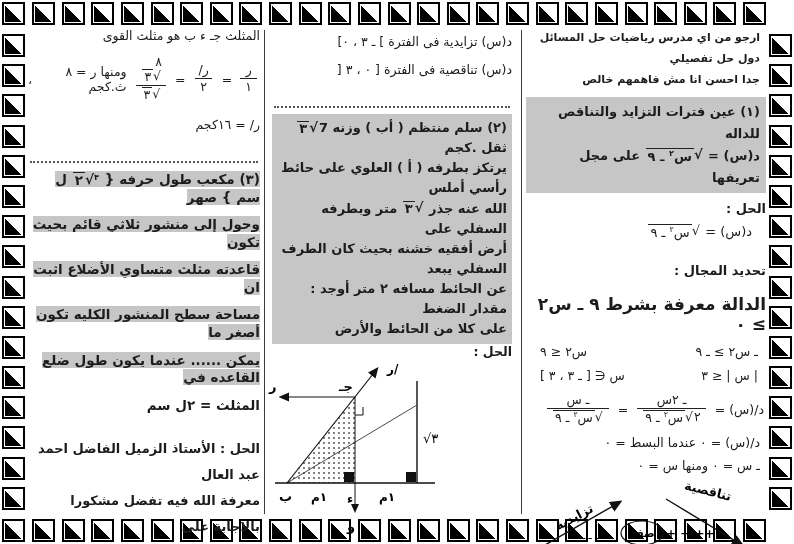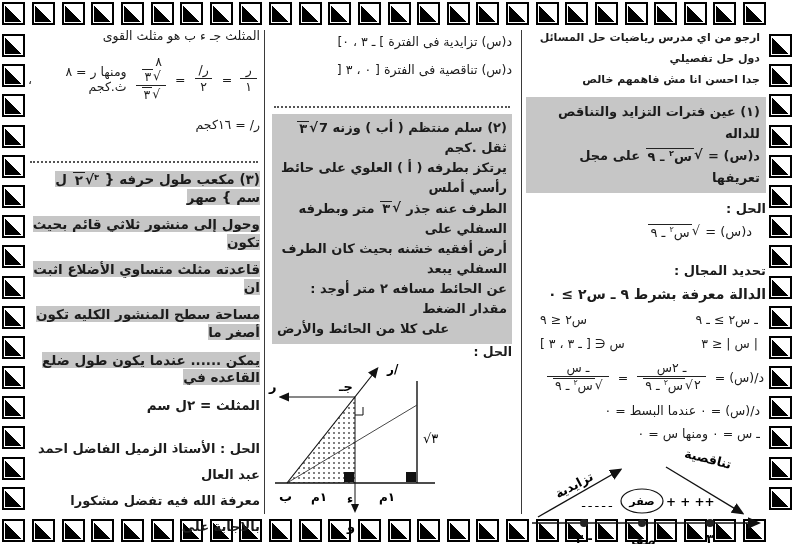--- a/index.html
+++ b/index.html
@@ -150,21 +150,21 @@
 
     <p class="b" style="margin-top:8px;">الحل :</p>
 
     <p style="margin:8px 14px 0 0;"><span>د(س) =</span>
       <span class="sqrt">
           <span class="sign">√</span>
           <span class="rad"><span>س</span><span class="sup">٢</span><span> ـ ٩</span></span>
         </span></p>
 
     <p class="b" style="margin-top:22px;">تحديد المجال :</p>
-    <p class="b" style="margin-top:8px;font-size:14px;">الدالة معرفة بشرط ٩ ـ س٢ ≥ ٠</p>
+    <p class="b" style="margin-top:16px;font-size:17px;">الدالة معرفة بشرط ٩ ـ س٢ ≥ ٠</p>
 
     <div class="eqrow" style="justify-content:space-between;margin:10px 8px 0 14px;font-size:12.5px;">
       <span>ـ س٢ ≥ ـ ٩</span>
       <span>س٢ ≤ ٩</span>
     </div>
     <div class="eqrow" style="justify-content:space-between;margin:9px 8px 0 14px;font-size:12.5px;">
       <span>| س | ≤ ٣</span>
       <span>س ∈ [ ـ ٣ ، ٣ ]</span>
     </div>
 
@@ -227,27 +227,27 @@
     <p style="line-height:2.2;">د(س) تناقصية فى الفترة [ ٠ ، ٣ [</p>
 
     <div class="dotsep" style="margin-top:22px;"></div>
 
     <div class="hl b" style="padding:4px 5px;line-height:1.55;font-size:13px;margin-top:4px;">
       <p><span>(٢) سلم منتظم ( أب ) وزنه  7</span><span class="sqrt">
             <span class="sign">√</span>
             <span class="rad">٣</span>
           </span><span> ثقل .كجم</span></p>
       <p>يرتكز بطرفه ( أ ) العلوي على حائط رأسي أملس</p>
-      <p><span>الطرف عنه جذر </span><span class="sqrt">
+      <p><span>الله عنه جذر </span><span class="sqrt">
             <span class="sign">√</span>
             <span class="rad">٣</span>
           </span><span> متر وبطرفه السفلي على</span></p>
       <p>أرض أفقيه خشنه بحيث كان الطرف السفلي يبعد</p>
       <p>عن الحائط مسافه ٢ متر أوجد : مقدار الضغط</p>
-      <p style="text-align:left;">على كلا من الحائط والأرض</p>
+      <p style="text-align:right;">على كلا من الحائط والأرض</p>
     </div>
 
     <p class="b">الحل :</p>
 
     
     <svg width="235" height="178" viewBox="0 0 235 178" style="margin:2px 10px 0 0;direction:ltr;">
       <defs>
         <marker id="ah2" markerWidth="9" markerHeight="8" refX="7" refY="4" orient="auto">
           <polygon points="0,0 9,4 0,8" fill="#111"></polygon>
         </marker>

